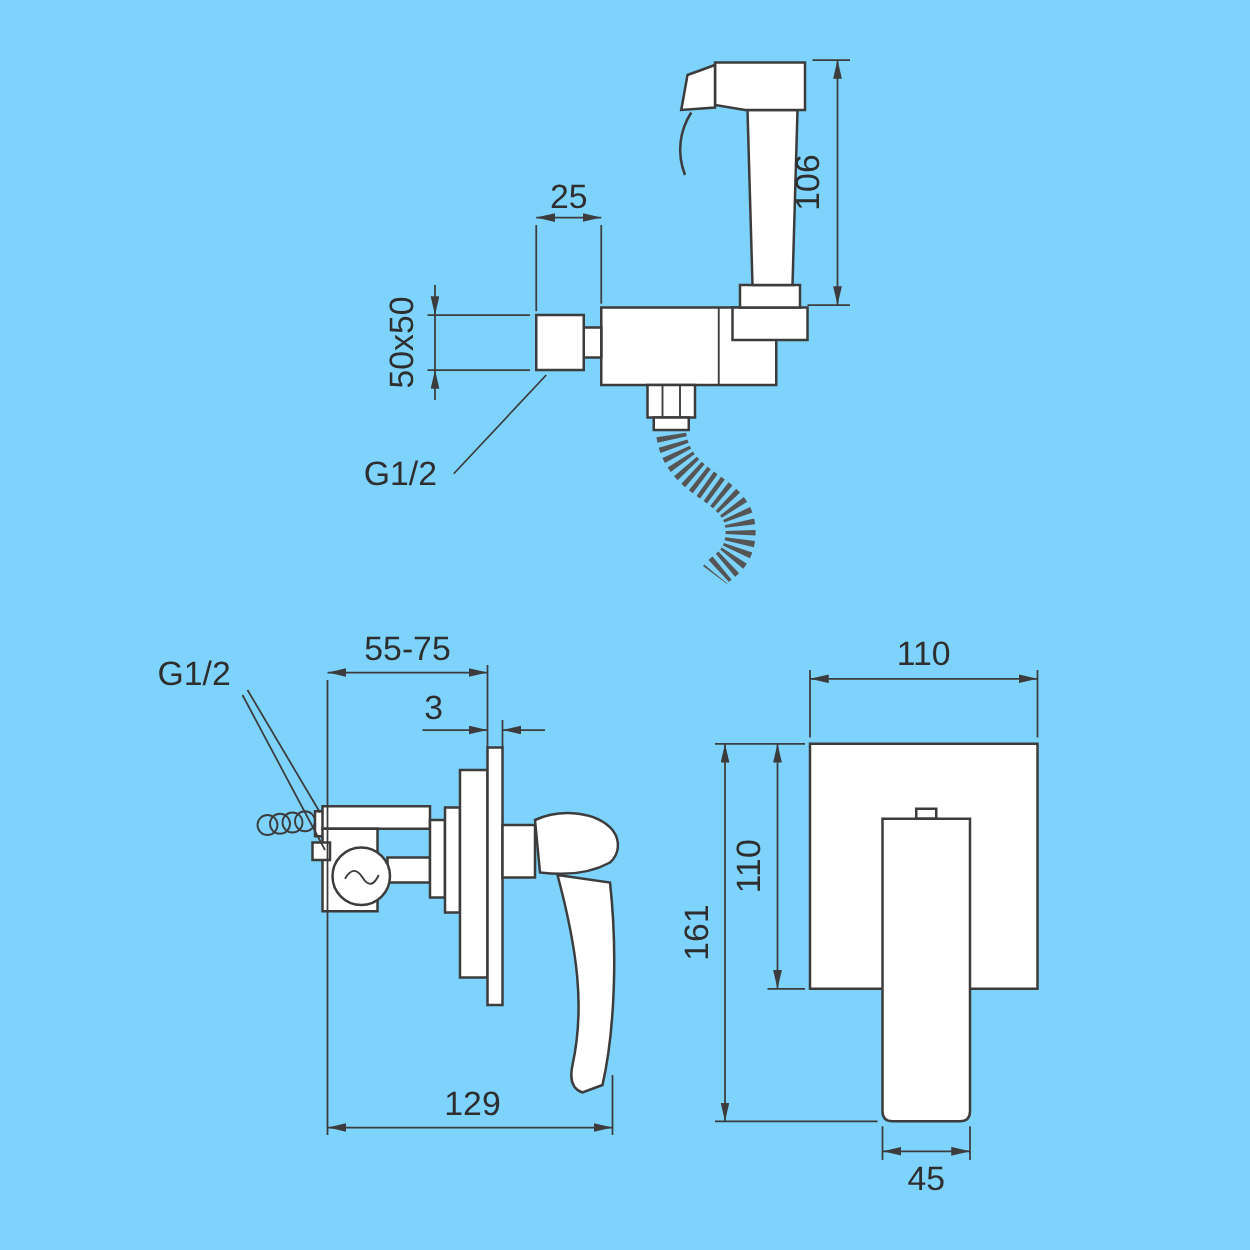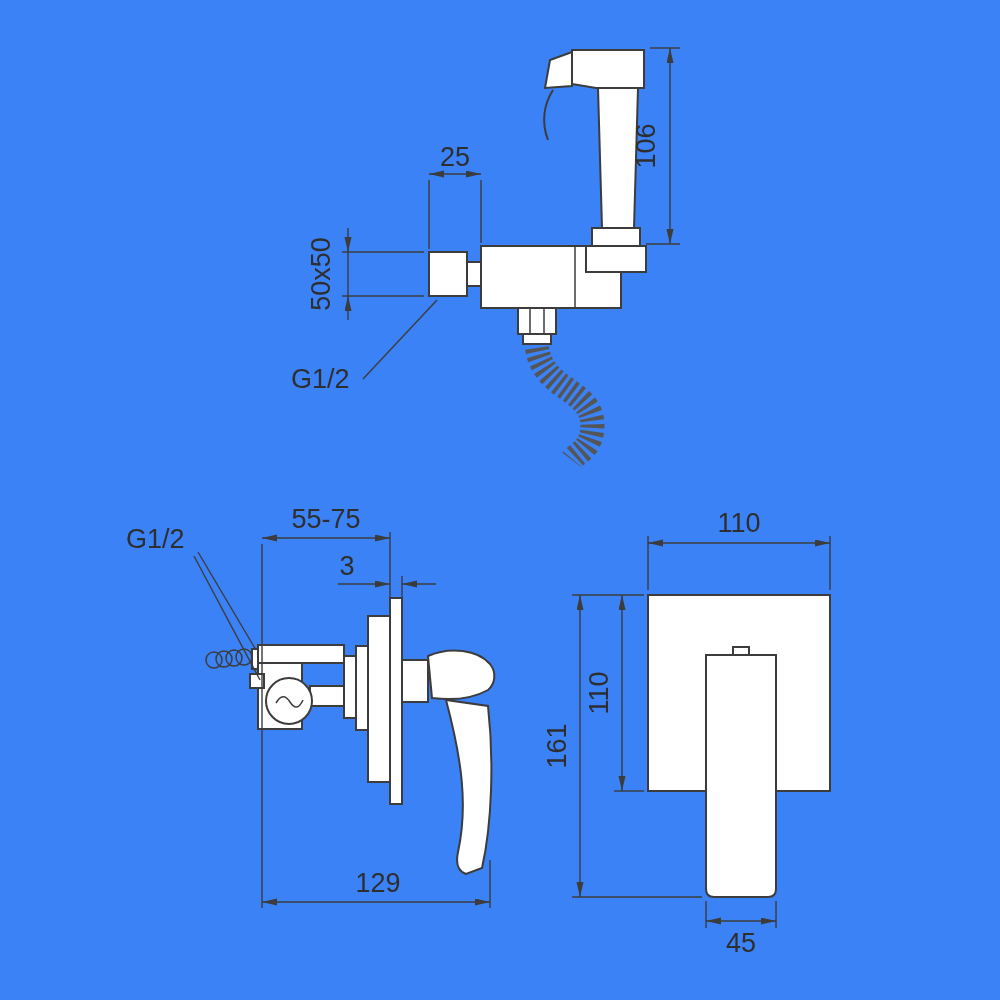--- a/index.html
+++ b/index.html
@@ -1,16 +1,16 @@
 <!DOCTYPE html>
 <html><head>
 <meta charset="utf-8">
 <style>
   html,body{margin:0;padding:0;background:#ffffff;}
-  .canvas{width:1000px;height:1000px;position:relative;background:#3b82f6;overflow:hidden;}
+  .canvas{width:1000px;height:1000px;position:relative;background:#7dd3fc;overflow:hidden;}
   svg{display:block;}
   svg text{font-family:"Liberation Sans","DejaVu Sans",sans-serif;font-size:27px;fill:#2e2e2e;}
   .obj{fill:#ffffff;stroke:#3c3c3c;stroke-width:2;}
   .obj-nf{fill:none;stroke:#3c3c3c;stroke-width:2;}
   .thin{fill:none;stroke:#3c3c3c;stroke-width:1.5;}
   .dim{stroke:#3c3c3c;stroke-width:1.4;fill:none;}
   .hose{fill:none;stroke:#555555;stroke-width:24;stroke-dasharray:3.5 3.5;}
 </style>
 </head>
 <body>

